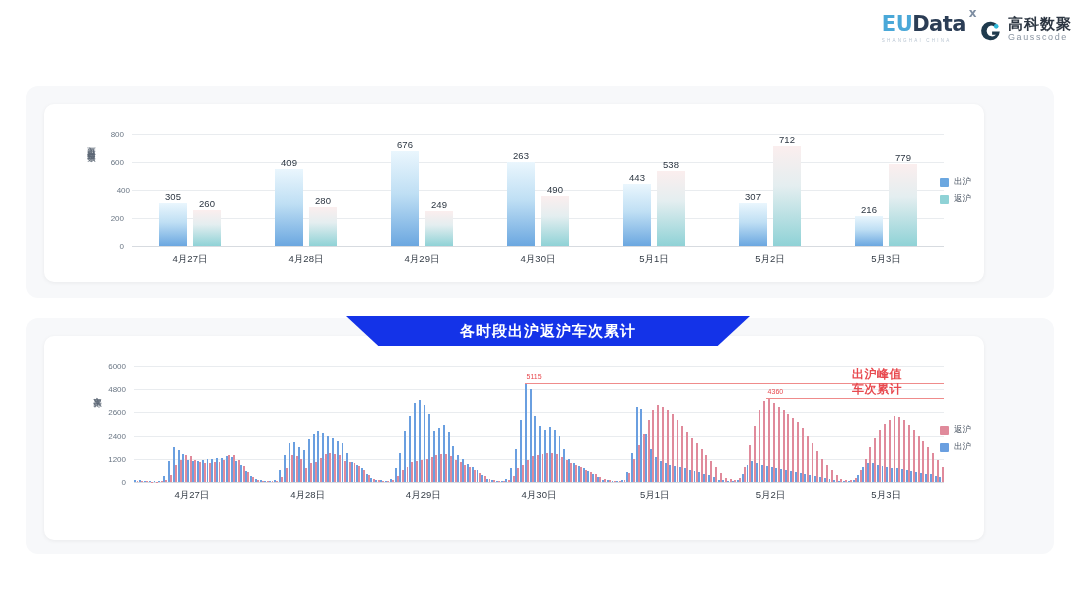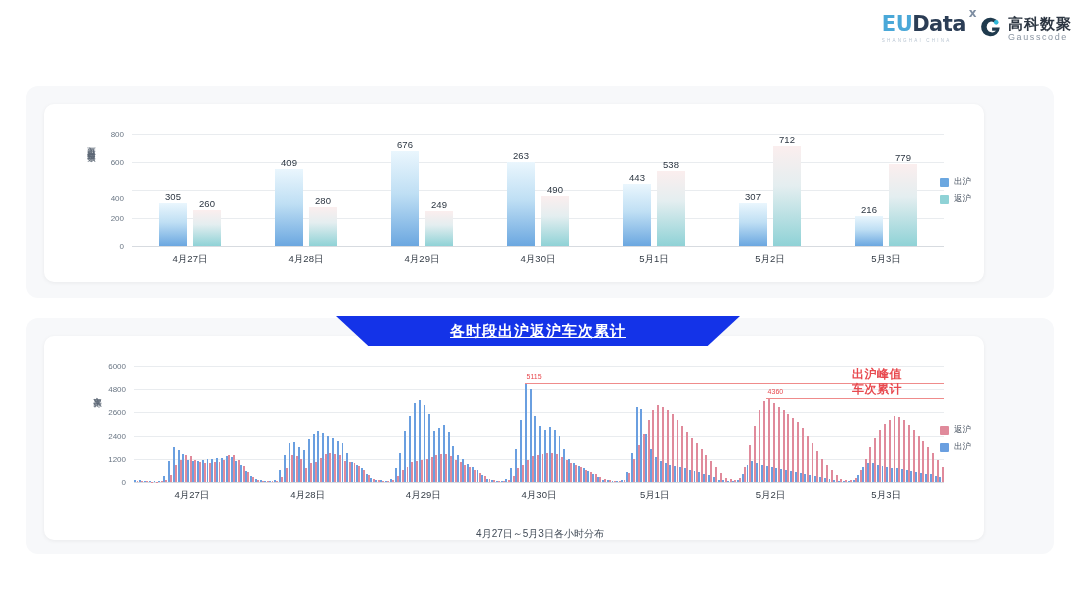--- a/index.html
+++ b/index.html
@@ -24,21 +24,21 @@
   }
   .logo-ev .ev-main .ev-blue{ color:#4aa8d8; }
   .logo-ev .ev-x{
     position:absolute; top:-7px; right:-10px;
     font-size:12px; color:#7f8fa3; font-weight:bold;
   }
   .logo-ev .ev-sub{
     font-size:4.5px; color:#b9c5d2; letter-spacing:2.2px;
     margin-top:3px; text-transform:uppercase;
   }
-  .logo-gauss{ display:flex; align-items:flex-start; gap:6px; }
+  .logo-gauss{ display:flex; align-items:flex-end; gap:6px; }
   .gauss-mark{ width:22px; height:22px; flex:0 0 22px; }
   .gauss-txt{ display:flex; flex-direction:column; line-height:1; }
   .gauss-cn{ font-size:15px; font-weight:bold; color:#2c3642; letter-spacing:1px; }
   .gauss-en{ font-size:9px; color:#8b96a3; letter-spacing:1.6px; margin-top:2px; }
 
   
   .shell{
     position:absolute; left:26px; width:1028px;
     background:#f7f8fa; border-radius:12px;
   }
@@ -54,21 +54,21 @@
 
   
   .banner{
     position:absolute; height:30px; background:#1433e8;
     display:flex; align-items:center; justify-content:center;
     color:#fff; font-size:15px; font-weight:bold; letter-spacing:1px;
     clip-path:polygon(0 0,100% 0,92% 100%,8% 100%);
     z-index:6;
   }
   .banner-1{ left:338px; width:404px; top:84px; }
-  .banner-2{ left:336px; width:404px; top:316px;text-decoration:underline; }
+  .banner-2{ left:346px; width:404px; top:316px; }
 
   
   .plot{ position:absolute; }
   .ylab{
     position:absolute; writing-mode:vertical-rl;
     font-size:8.5px; color:#5b6674; letter-spacing:1px;
     white-space:nowrap;
   }
   .ytick{
     position:absolute; right:0; transform:translateY(-50%);
@@ -139,21 +139,21 @@
   <div class="shell shell-1"></div>
   <div class="card card-1"></div>
 
   <div class="plot" id="plot1" style="left:88px; top:118px; width:856px; height:150px;">
       <div class="ylab" style="left: -2px; top: 22px; height: 112px;">每万辆出行车辆数</div>
       <div class="grid zero" style="left: 44px; width: 812px; top: 128px;"></div>
       <div class="ytick" style="left: 2px; top: 128px; width: 34px;">0</div>
       <div class="grid" style="left: 44px; width: 812px; top: 100px;"></div>
       <div class="ytick" style="left: 2px; top: 100px; width: 34px;">200</div>
       <div class="grid" style="left: 44px; width: 812px; top: 72px;"></div>
-      <div class="ytick" style="left: 2px; top: 72px; width: 34px; margin-top: 8px;">400</div>
+      <div class="ytick" style="left: 8px; top: 72px; width: 34px;">400</div>
       <div class="grid" style="left: 44px; width: 812px; top: 44px;"></div>
       <div class="ytick" style="left: 2px; top: 44px; width: 34px;">600</div>
       <div class="grid" style="left: 44px; width: 812px; top: 16px;"></div>
       <div class="ytick" style="left: 2px; top: 16px; width: 34px;">800</div>
       <div class="bar out" style="left: 71px; width: 28px; height: 42.7px; bottom: 22px;"></div>
       <div class="blabel" style="left: 85px; top: 73.3px;">305</div>
       <div class="bar ret" style="left: 105px; width: 28px; height: 36.4px; bottom: 22px;"></div>
       <div class="blabel" style="left: 119px; top: 79.6px;">260</div>
       <div class="xtick" style="left: 102px; top: 135px;">4月27日</div>
       <div class="bar out" style="left: 187px; width: 28px; height: 76.86px; bottom: 22px;"></div>
@@ -569,15 +569,14 @@
   <div class="legend" id="legend2" style="left:940px; top:424px;">
       <div class="lgi">
         <span class="sw" style="background: rgb(224, 138, 155);"></span>
         <span>返沪</span>
       </div>
       <div class="lgi">
         <span class="sw" style="background: rgb(106, 159, 224);"></span>
         <span>出沪</span>
       </div>
     </div>
-  <div class="xcaption" id="xcap2" style="left:0; top:527px;">4月27日～5月3日各小时分布</div>
 
 </div>
 
 </body></html>

